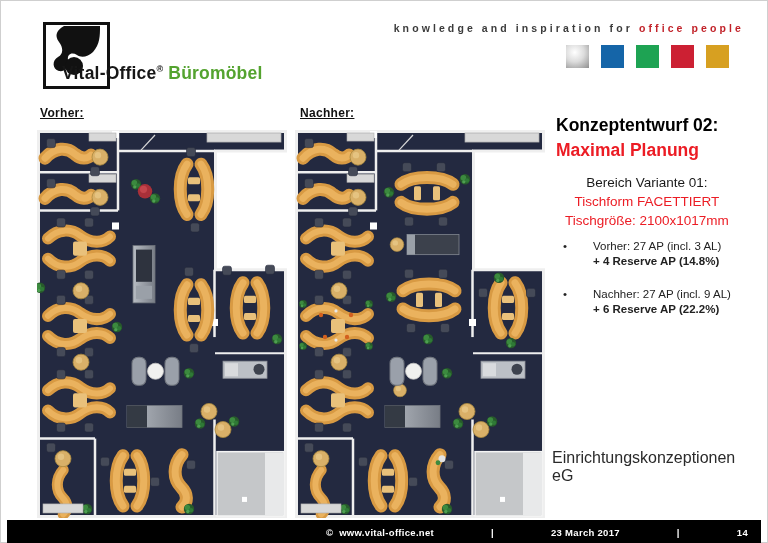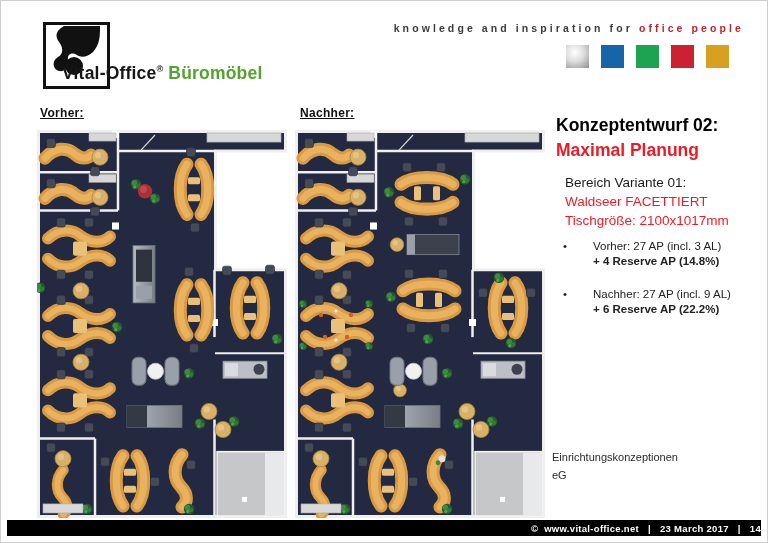--- a/index.html
+++ b/index.html
@@ -18,31 +18,31 @@
   
   .plan-label{position:absolute;top:106px;font-size:12px;font-weight:bold;color:#111;
               text-decoration:underline;letter-spacing:0.3px;}
   .v-label{left:40px;} .n-label{left:300px;}
   .floorplan{position:absolute;top:130px;width:250px;height:388px;}
   .fp-vorher{left:37px;} .fp-nachher{left:295px;}
   
   .panel-title{position:absolute;left:556px;top:113px;width:208px;text-align:left;
                font-size:17.5px;font-weight:bold;line-height:25px;color:#000;}
   .panel-title .red{color:#ec1c24;}
-  .variant{position:absolute;left:565px;top:173px;font-size:13.5px;line-height:19px;color:#1a1a1a;}
+  .variant{position:absolute;left:565px;top:173px;font-size:13.5px;line-height:19px;color:#1a1a1a;text-align:center;}
   .variant .red{color:#ec1c24;}
   .bullets{position:absolute;left:557px;top:239px;width:206px;font-size:11.5px;line-height:15px;color:#222;}
   .bullet-item{display:flex;margin-bottom:18px;}
   .bullet-dot{width:30px;flex:0 0 30px;text-align:left;padding-left:6px;}
   .bullet-line2{font-weight:bold;}
-  .client{position:absolute;left:552px;top:449px;font-size:11px;line-height:17.5px;color:#2a2a2a;}
+  .client{position:absolute;left:552px;top:449px;font-size:16px;line-height:17.5px;color:#2a2a2a;}
   
-  .footer{position:absolute;left:7px;top:520px;width:754px;height:16px;background:#000;
+  .footer{position:absolute;left:7px;top:520px;width:754px;height:24px;background:#000;
           color:#fff;font-size:9.5px;font-weight:bold;display:flex;align-items:center;
-          justify-content:flex-end;box-sizing:border-box;letter-spacing:0.3px;}
+          justify-content:flex-end;padding-right:13px;box-sizing:border-box;letter-spacing:0.3px;gap:48px;}
   .footer span{white-space:pre;}
   .footer .gap{margin:0 9px;}
 </style>
 </head>
 <body>
 
 <svg width="0" height="0" style="position:absolute" aria-hidden="true">
   <defs>
     <linearGradient id="gcab" x1="0" y1="0" x2="1" y2="0">
       <stop offset="0" stop-color="#b7bcc3"></stop>
@@ -358,21 +358,21 @@
     </g>
   </svg>
 
   <div class="panel-title">
     <div>Konzeptentwurf 02:</div>
     <div class="red">Maximal Planung</div>
   </div>
 
   <div class="variant">
     <div>Bereich Variante 01:</div>
-    <div class="red">Waldseer FACETTIERT</div>
+    <div class="red">Tischform FACETTIERT</div>
     <div class="red">Tischgröße: 2100x1017mm</div>
   </div>
 
   <div class="bullets">
     <div class="bullet-item">
       <div class="bullet-dot">•</div>
       <div>
         <div>Vorher: 27 AP (incl. 3 AL)</div>
         <div class="bullet-line2">+ 4 Reserve AP (14.8%)</div>
       </div>

